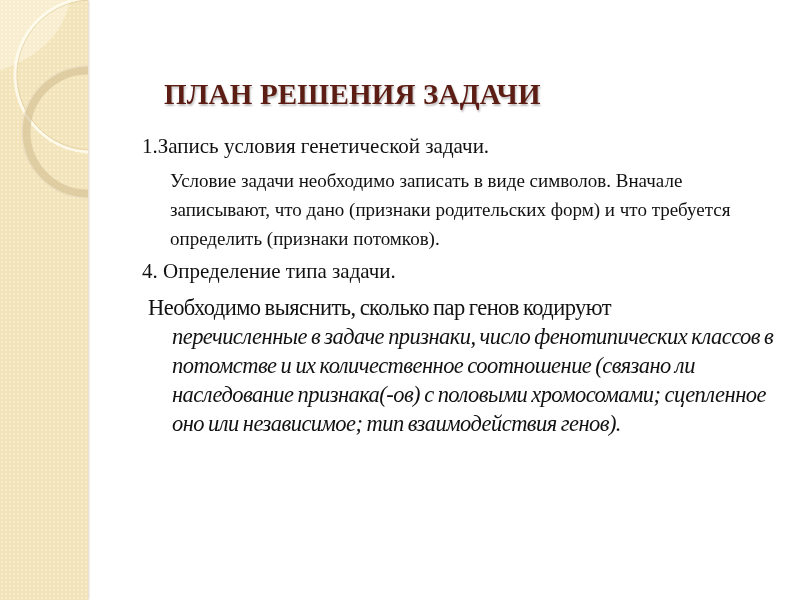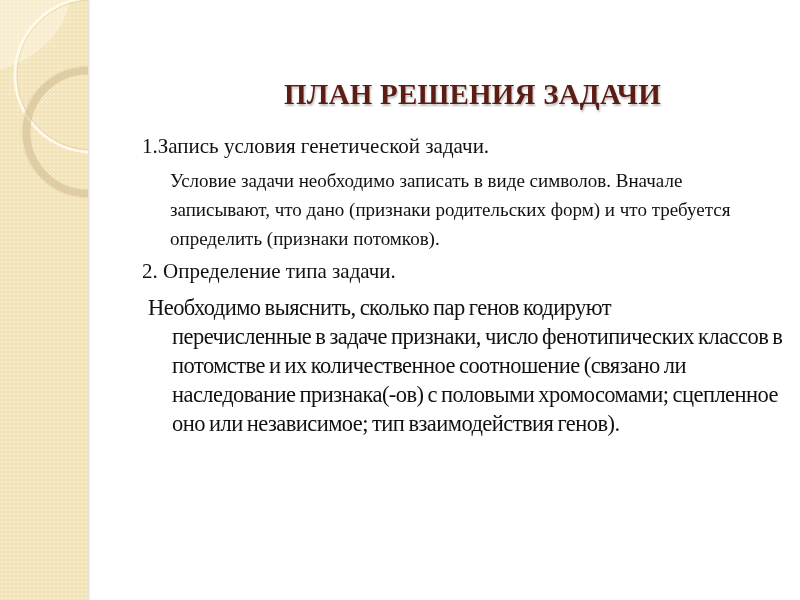--- a/index.html
+++ b/index.html
@@ -13,22 +13,22 @@
     background-color: #f3e3b9;
     background-image:
       radial-gradient(circle at 2px 2px, rgba(255,255,255,0.35) 1px, transparent 1.4px);
     background-size: 4px 4px;
     box-shadow: 1px 0 2px rgba(160,130,80,0.35);
     overflow: hidden;
   }
   .sidebar svg { position: absolute; left: 0; top: 0; }
   .title {
     position: absolute; left: 88px; right: 0; top: 78px;
-    text-align: center;
-    padding-left: 57px;
+    text-align: left;
+    padding-left: 76px;
     font-size: 29px; font-weight: bold; color: #5b1d14;
     letter-spacing: 0.2px;
     text-shadow: 1px 2px 2px rgba(0,0,0,0.25);
   }
   .content {
     position: absolute; left: 142px; top: 132px; width: 650px;
     color: #111111;
   }
   .heading {
     font-weight: normal; font-size: 21px; line-height: 28px; margin: 0;
@@ -36,38 +36,38 @@
   .para1 {
     font-size: 19px; line-height: 29px; margin: 6px 0 4px 28px; width: 600px;
   }
   .para2 {
     font-size: 22.5px; line-height: 29px; margin: 6px 0 0 6px;
     font-family: "Liberation Sans Narrow", "Liberation Serif", serif;
     letter-spacing: -0.55px;
     word-spacing: -1px;
   }
   .para2 .first { display: block; margin-top: 8px; }
-  .para2 .rest { display: block; padding-left: 24px; }
+  .para2 .rest { display: block; padding-left: 24px; font-style: italic; }
 </style>
 </head>
 <body>
 
 <div class="sidebar">
   <svg width="88" height="600" viewBox="0 0 88 600">
     <path d="M0 0 L70 0 Q60 50 0 70 Z" fill="rgba(255,250,235,0.45)"></path>
     <circle cx="92" cy="75" r="77" fill="none" stroke="rgba(255,252,240,0.85)" stroke-width="3"></circle>
     <circle cx="92" cy="75" r="75" fill="none" stroke="rgba(200,180,130,0.35)" stroke-width="1"></circle>
     <circle cx="88" cy="132" r="62" fill="none" stroke="rgba(205,185,140,0.55)" stroke-width="9"></circle>
     <circle cx="88" cy="132" r="66" fill="none" stroke="rgba(255,250,235,0.5)" stroke-width="1"></circle>
   </svg>
 </div>
 
 <div class="title">ПЛАН РЕШЕНИЯ ЗАДАЧИ</div>
 
 <div class="content">
   <p class="heading">1.Запись условия генетической задачи.</p>
   <p class="para1">Условие задачи необходимо записать в виде символов. Вначале записывают, что дано (признаки родительских форм) и что требуется определить (признаки потомков).</p>
-  <p class="heading">2. Определение типа задачи.</p>
+  <p class="heading">4. Определение типа задачи.</p>
   <p class="para2">
     <span class="first">Необходимо выяснить, сколько пар генов кодируют</span>
     <span class="rest">перечисленные в задаче признаки, число фенотипических классов в потомстве и их количественное соотношение (связано ли наследование признака(-ов) с половыми хромосомами; сцепленное оно или независимое; тип взаимодействия генов).</span>
   </p>
 </div>
 
 </body></html>

